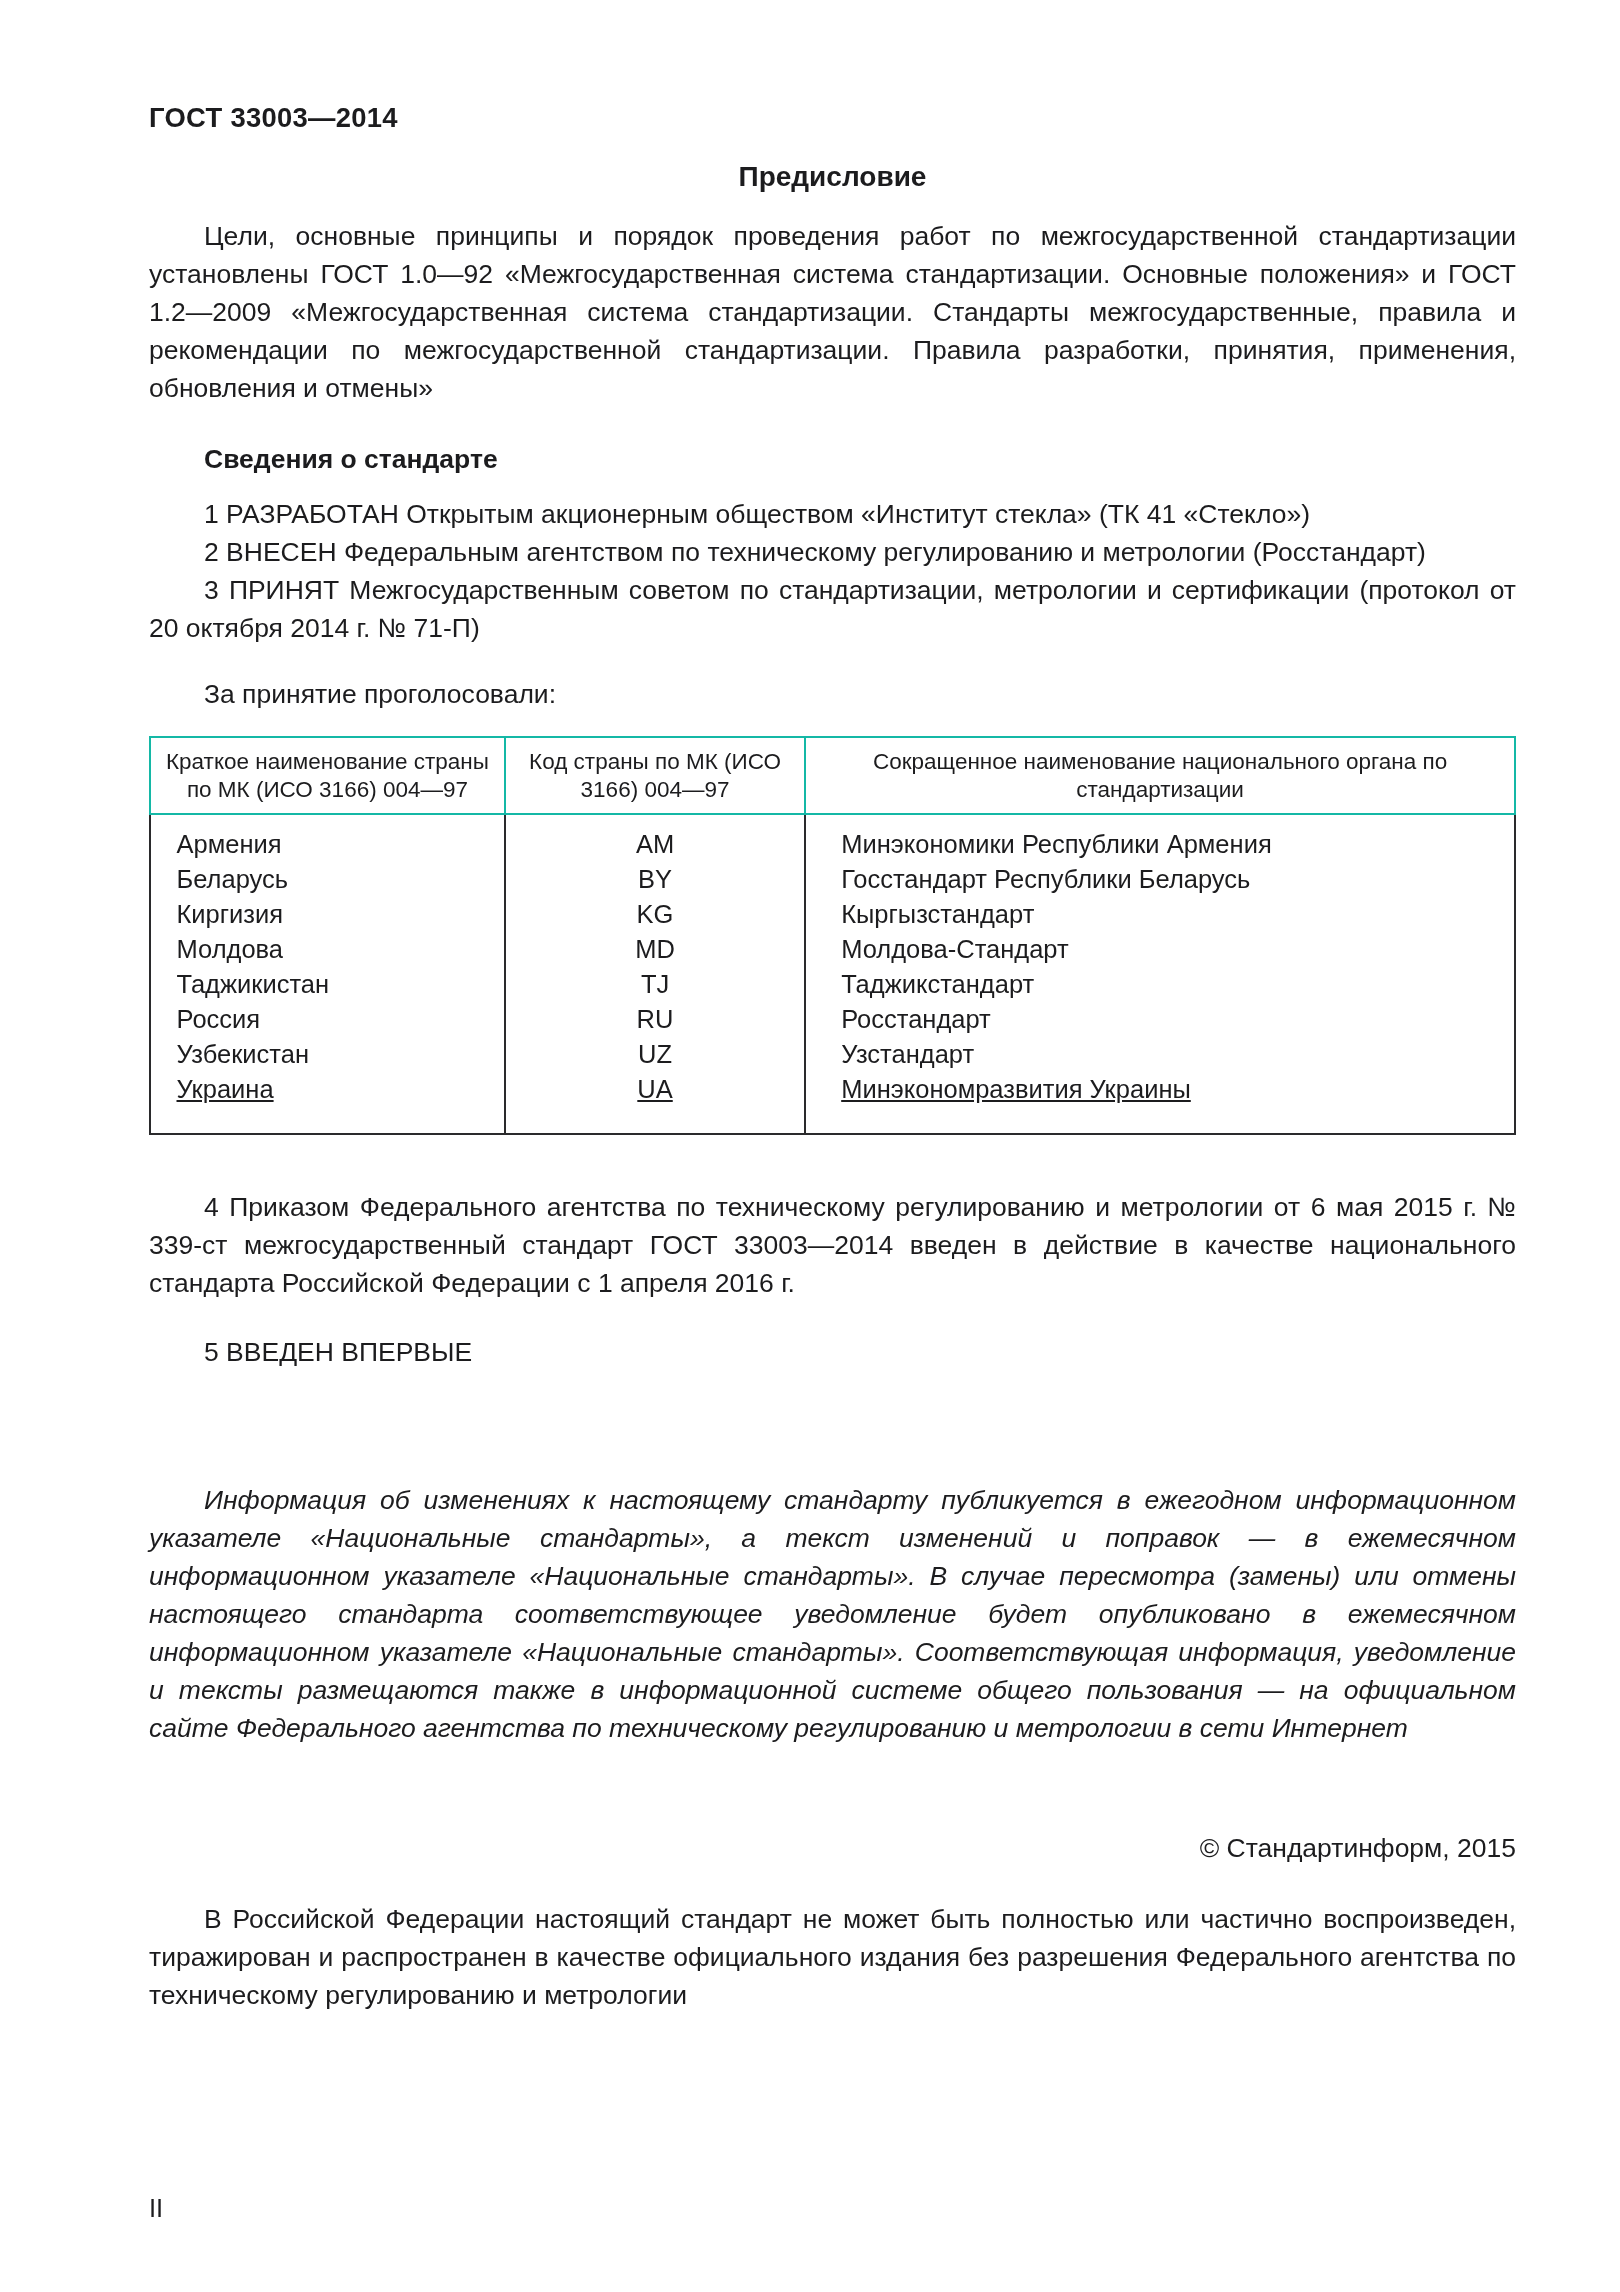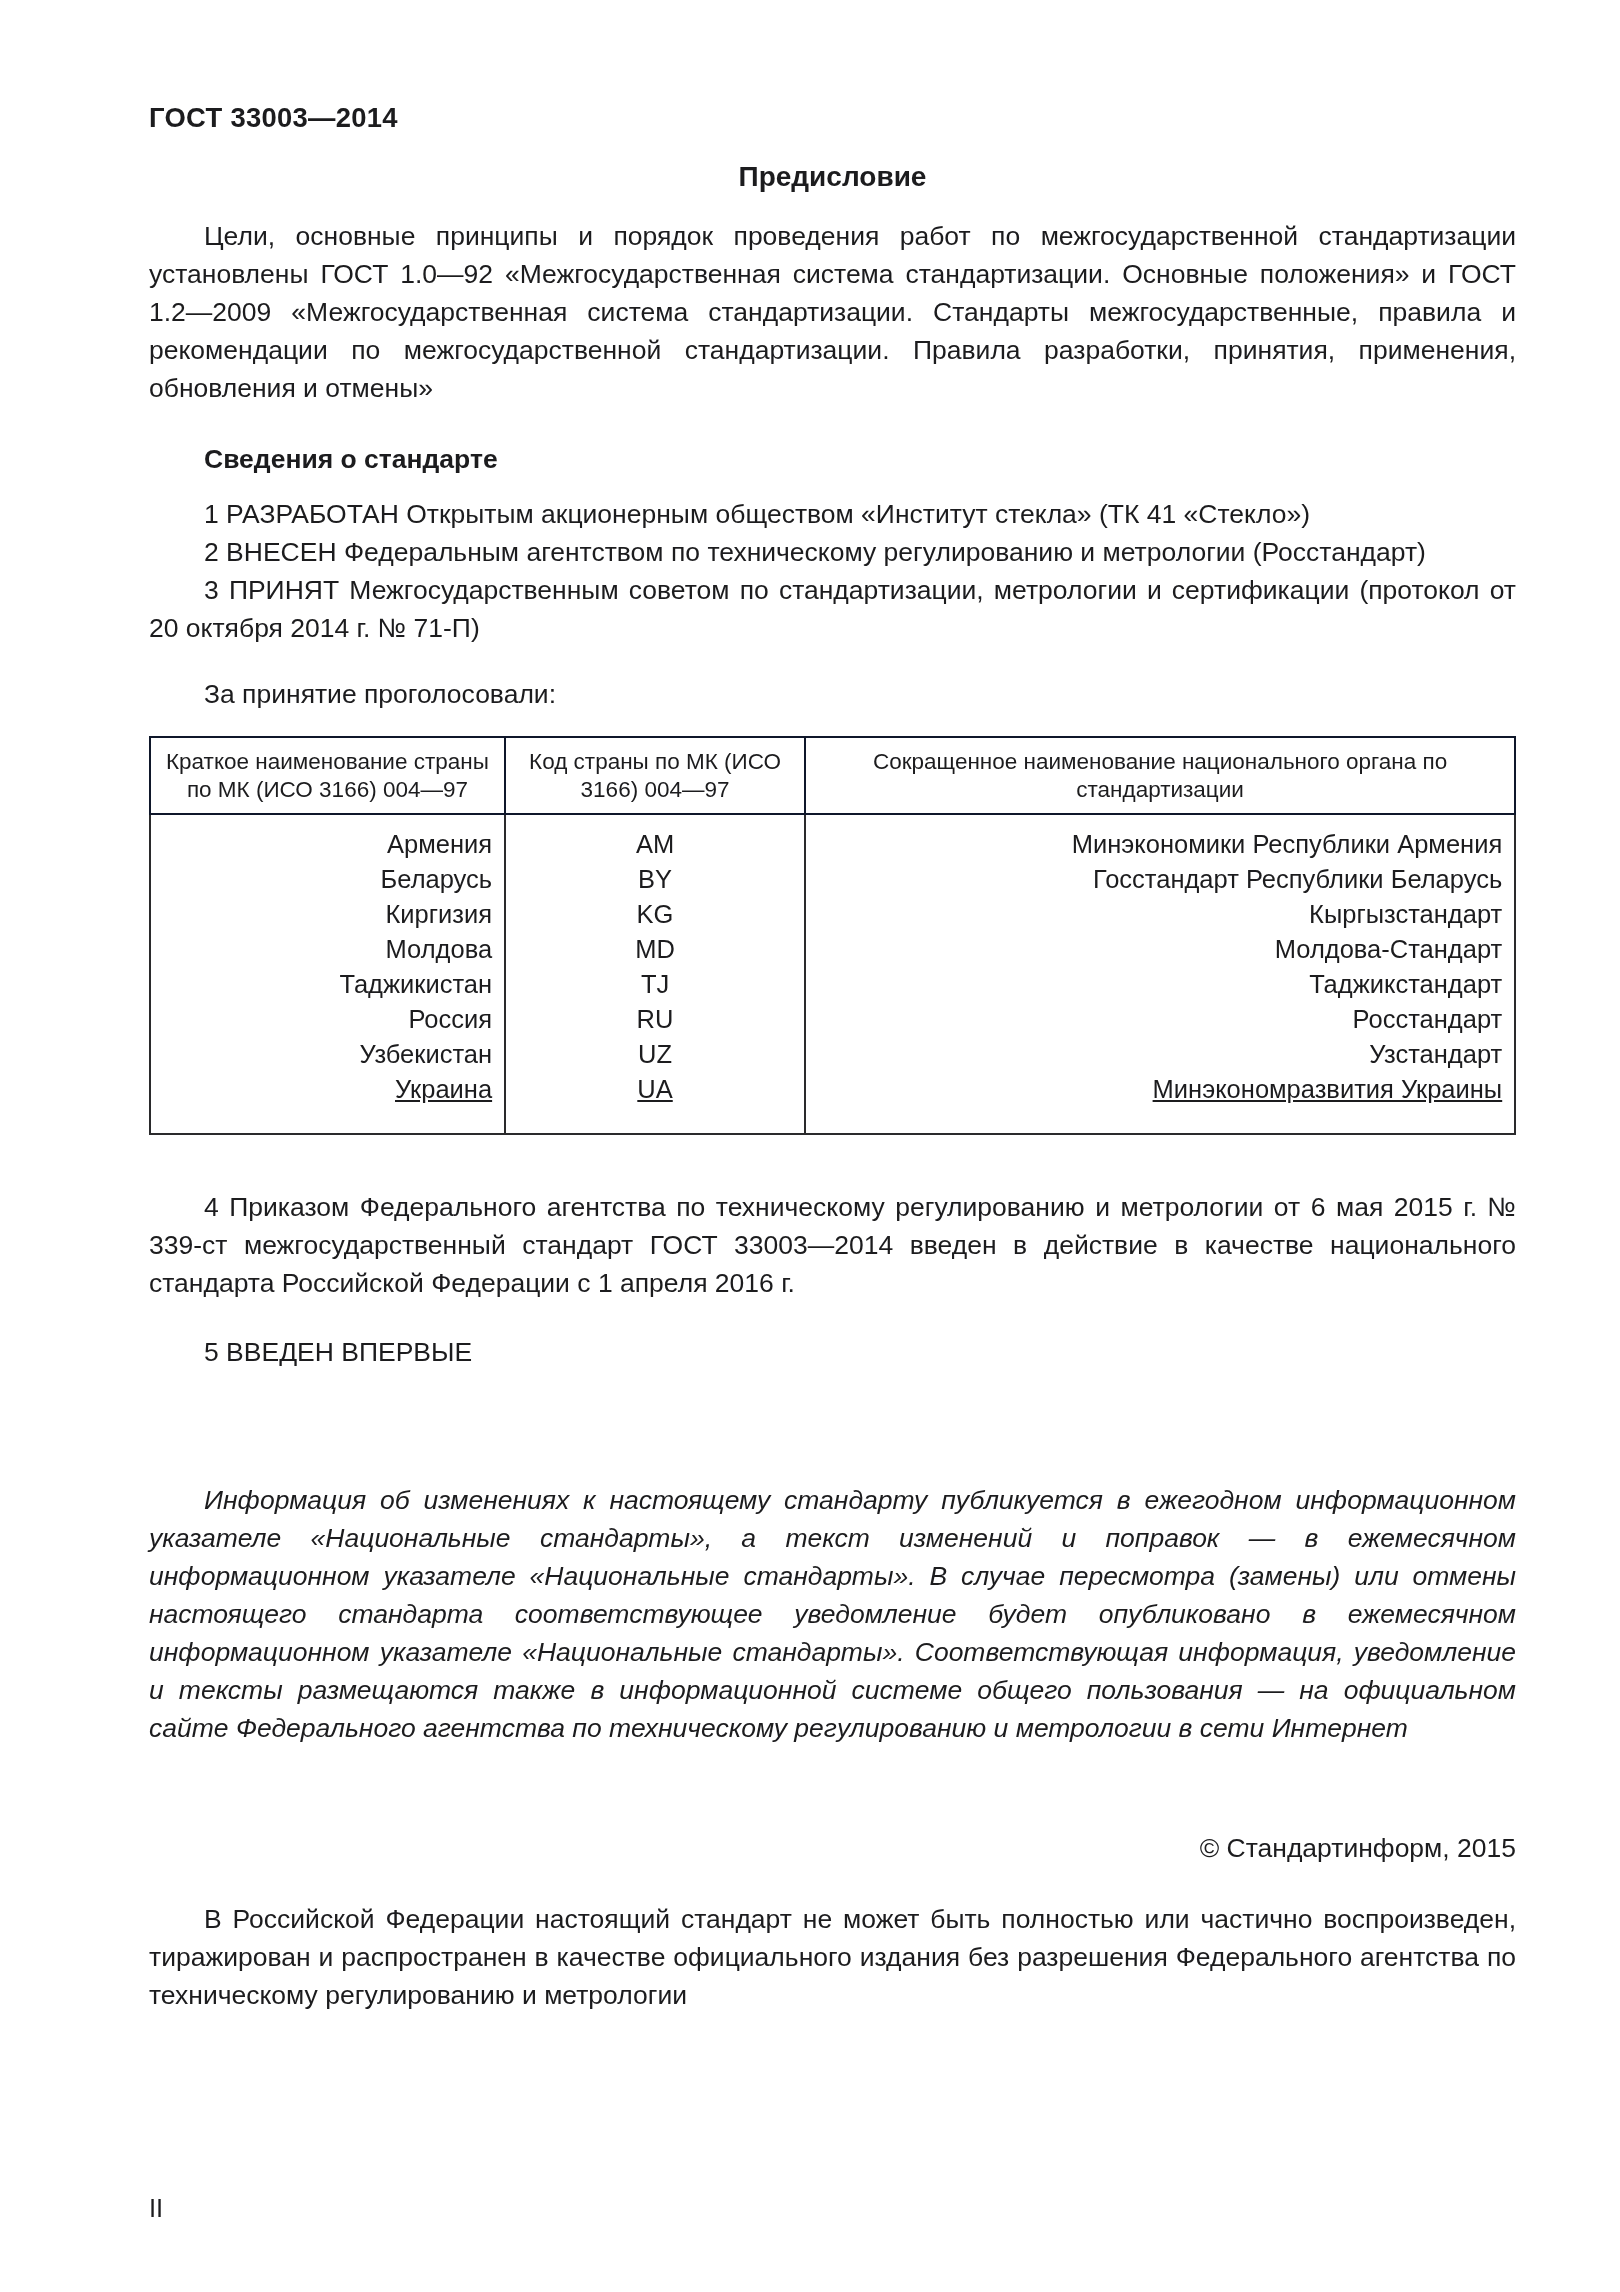--- a/index.html
+++ b/index.html
@@ -46,36 +46,35 @@
   .vote-table {
     width: 100%;
     border-collapse: collapse;
     margin-top: 23.5px;
     border: 2px solid #2a2a2c;
   }
   .vote-table col.col-country { width: 26%; }
   .vote-table col.col-code { width: 22%; }
   .vote-table col.col-org { width: 52%; }
   .vote-table th {
-    border: 2px solid #0f172a;
+    border: 2px solid #14b8a6;
     font-weight: normal;
     font-size: 22.5px;
     line-height: 27.4px;
     text-align: center;
     vertical-align: middle;
     padding: 9.8px 13.7px;
   }
   .vote-table td {
     border-left: 2px solid #2a2a2c;
     border-right: 2px solid #2a2a2c;
     font-size: 25.5px;
     line-height: 35px;
     padding: 0 11.8px;
     vertical-align: top;
-    text-align: right;
   }
   .vote-table td.c-country { padding-left: 25.5px; }
   .vote-table td.c-code { text-align: center; }
   .vote-table td.c-org { padding-left: 35px; }
   .vote-table tbody tr:first-child td { padding-top: 11.8px; }
   .vote-table tbody tr:last-child td { padding-bottom: 26px; text-decoration: underline; }
 
   .item4 { margin-top: 53px; }
   .item5 { margin-top: 31px; }
   .amendments {

